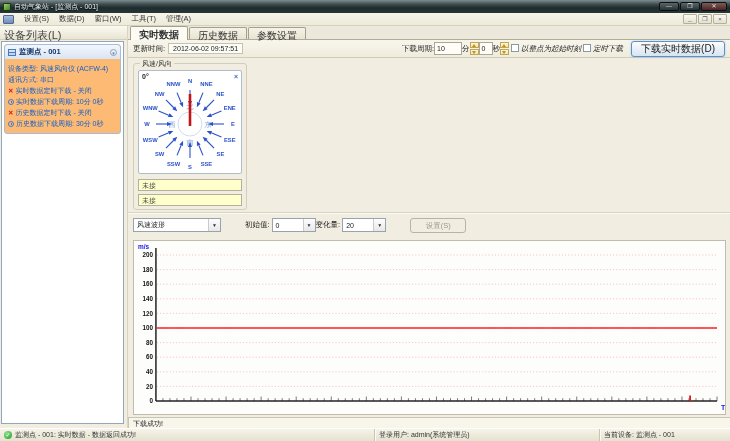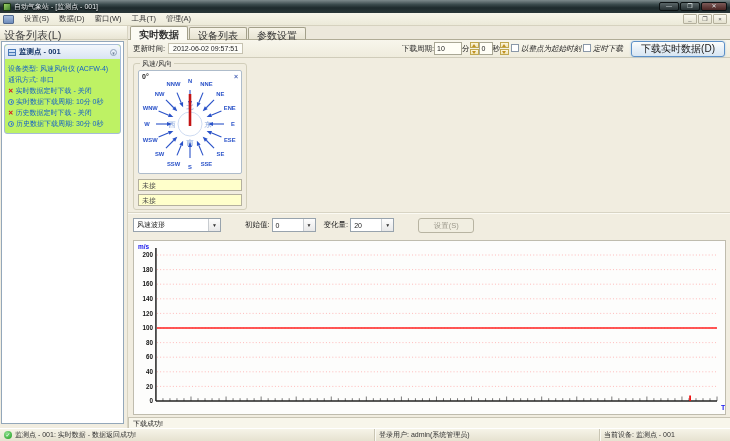--- a/index.html
+++ b/index.html
@@ -30,21 +30,21 @@
   .mdi-btns { margin-left:auto; display:flex; gap:1px; }
   .mdi-btn { width:14px; height:10px; border:1px solid #b4b09c; border-radius:1px;
     background:linear-gradient(#fbfaf2,#e4e1cf); font-size:6px; line-height:8px; text-align:center; color:#555; }
 
   
   .sidebar { position:absolute; left:0; top:26px; width:127px; height:399px; background:#f1ede0; }
   .sidebar-header { height:14px; background:linear-gradient(#fbfaf1,#e9e5d4);
     border-bottom:1px solid #d2ceba; font-size:11px; color:#444; padding:2px 0 0 4px; }
   .sidebar-list { position:absolute; left:1px; top:15px; right:3px; bottom:1px;
     background:#fff; border:1px solid #93a7ba; padding:2px; }
-  .device-card { border:1px solid #a6bcd8; border-radius:3px; background:#bef264; }
+  .device-card { border:1px solid #a6bcd8; border-radius:3px; background:#fdba74; }
   .device-card-header { height:14px; border-bottom:1px solid #bcccе2;
     background:linear-gradient(#f3f7fc,#d9e4f3); display:flex; align-items:center;
     padding:0 3px; border-radius:3px 3px 0 0; }
   .grid-icon { width:8px; height:7px; border:1px solid #4a7ab8; background:
     linear-gradient(#dce9fa,#b9d0ec); margin-right:3px; position:relative; }
   .grid-icon::after { content:""; position:absolute; left:0; top:2px; width:6px; height:1px; background:#4a7ab8; }
   .device-title { font-size:7.5px; color:#1a3a6b; font-weight:bold; white-space:nowrap; }
   .pin-icon { margin-left:auto; width:7px; height:7px; border:1px solid #8fa3bb; border-radius:50%;
     color:#6b7f98; font-size:5px; line-height:6px; text-align:center; }
   .device-body { padding:4px 2px 4px 3px; font-size:7px; color:#1560c8; line-height:11px; }
@@ -201,21 +201,21 @@
             </div>
           </div>
       </div>
     </div>
   </div>
 
   <div class="main">
 
     <div class="tabstrip" id="tabstrip">
         <div class="tab active">实时数据</div>
-        <div class="tab">设备列表</div>
+        <div class="tab">历史数据</div>
         <div class="tab">参数设置</div>
       </div>
 
     <div class="toolbar">
       <span class="lbl">更新时间:</span>
       <span class="dt-box">2012-06-02 09:57:51</span>
       <div class="tb-right">
         <span class="lbl">下载周期:</span>
         <span class="num-input w10">10</span>
         <span class="lbl">分</span>
@@ -314,21 +314,21 @@
       <div class="wavecontrols">
         <div class="combo wave">
           <span>风速波形</span>
           <span class="arrow">▼</span>
         </div>
         <span class="lbl" style="margin-left:24px">初始值:</span>
         <div class="combo small" style="margin-left:2px">
           <span>0</span>
           <span class="arrow">▼</span>
         </div>
-        <span class="lbl" style="margin-left:8px">变化量:</span>
+        <span class="lbl" style="">变化量:</span>
         <div class="combo small" style="margin-left:2px">
           <span>20</span>
           <span class="arrow">▼</span>
         </div>
         <span class="set-btn">设置(S)</span>
       </div>
 
       <div class="chart-panel">
         <svg id="chart-svg" viewBox="0 0 593 173" width="100%" height="100%" preserveAspectRatio="none">
             <text x="4" y="8" font-size="6.5" font-weight="bold" fill="#1515ee">m/s</text>

